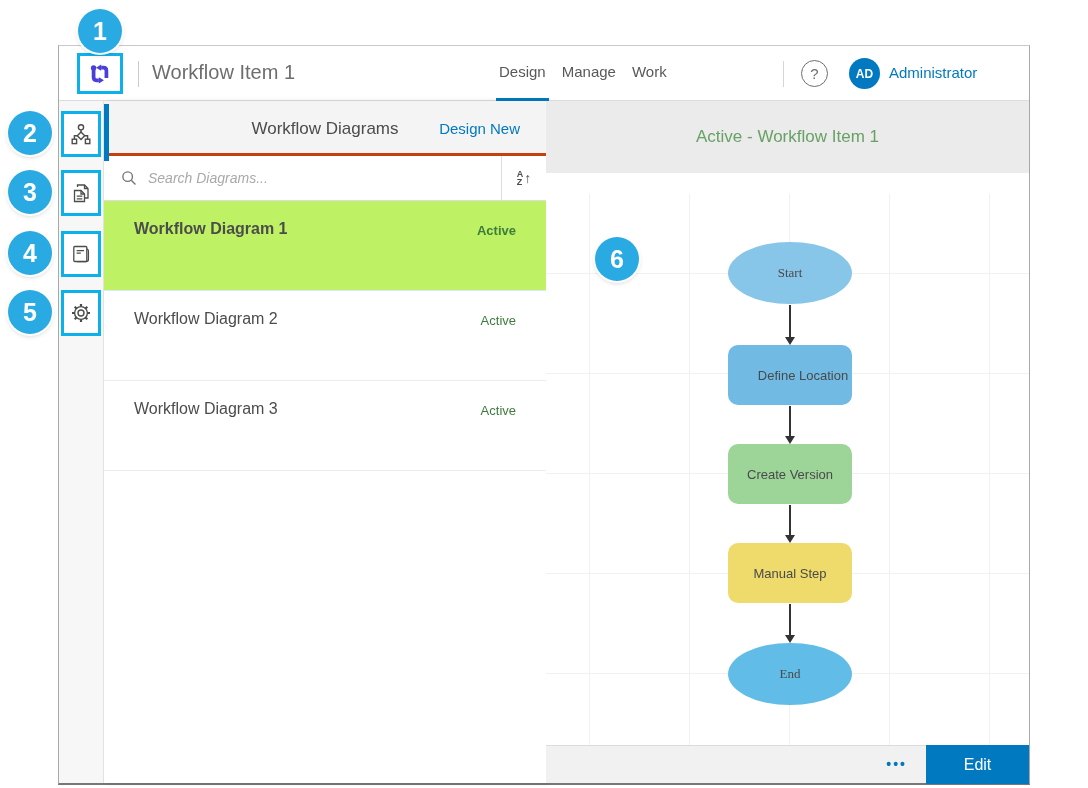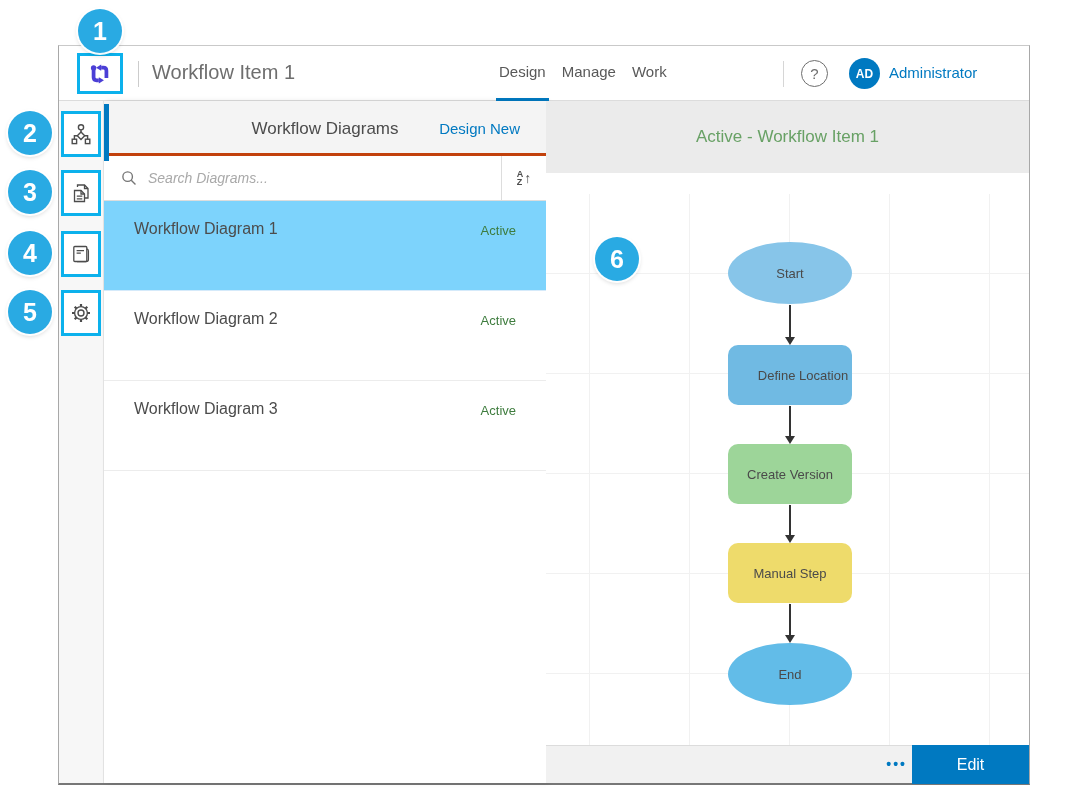--- a/index.html
+++ b/index.html
@@ -50,49 +50,49 @@
   .search-row { position: relative; height: 45px; border-bottom: 1px solid #ddd; display: flex; align-items: center; background: #fff; }
   .search-icon { margin: 0 8px 0 16px; display: flex; }
   input.search { flex: 1; border: none; outline: none; background: transparent; font-size: 14px;
                  font-style: italic; color: #1d4ed8; font-family: "Liberation Sans", sans-serif; }
   input.search::placeholder { color: #a9a9a9; font-style: italic; }
   .sort-btn { width: 45px; height: 100%; border-left: 1px solid #ddd; display: flex;
               align-items: center; justify-content: center; cursor: pointer; background: #fff; }
   .az { display: flex; flex-direction: column; font-size: 9px; line-height: 8px; color: #4c4c4c; font-weight: 600; }
   .sort-arrow { font-size: 14px; color: #4c4c4c; margin-left: 1px; }
   .row { position: relative; height: 90px; background: #fff; border-bottom: 1px solid #ececec; cursor: pointer; }
-  .row.selected { background: #7dd3fc; border-bottom-color: #d5eafa; }
+  .row.selected { background: #bef264; border-bottom-color: #d5eafa; font-weight: bold; }
   .row-name { position: absolute; left: 30px; top: 19px; font-size: 16px; color: #4c4c4c; }
   .row-status { position: absolute; right: 30px; top: 22px; font-size: 13px; color: #3e7c3e; }
 
   
   .preview-panel { position: absolute; left: 487px; top: 55px; right: 0; bottom: 0; background: #fff; }
   .pv-header { position: absolute; left: 0; top: 0; right: 0; height: 72px; background: #ebebeb;
                display: flex; align-items: center; justify-content: center; font-size: 17px; color: #68a165; }
   .canvas { position: absolute; left: 0; top: 93px; right: 0; bottom: 38px; background: #fff;
             background-image: linear-gradient(to right, #f1f1f1 1px, transparent 1px),
                               linear-gradient(to bottom, #f1f1f1 1px, transparent 1px);
             background-size: 100px 100px, 100px 100px;
             background-position: 43px 0, 0 79px; }
   .node { position: absolute; left: 182px; width: 124px; display: flex; align-items: center;
           justify-content: center; font-size: 13px; color: #4a4a4a; text-align: center; cursor: pointer; }
-  .node.ellipse { height: 62px; border-radius: 50%; }
+  .node.ellipse { height: 62px; border-radius: 50%; font-family: Liberation Serif, serif; }
   .node.rect { height: 60px; border-radius: 10px; }
   .n0 { top: 48px; } .n1 { top: 151px; padding-left: 26px; } .n2 { top: 250px; } .n3 { top: 349px; } .n4 { top: 449px; }
   .arrow { position: absolute; left: 243px; width: 2px; background: #333; }
   .arrow::after { content: ""; position: absolute; left: -4.5px; bottom: -8px; width: 0; height: 0;
                   border-left: 5.5px solid transparent; border-right: 5.5px solid transparent;
                   border-top: 8.5px solid #333; }
   .a0 { top: 111px; height: 32px; } .a1 { top: 212px; height: 30px; }
   .a2 { top: 311px; height: 30px; } .a3 { top: 410px; height: 31px; }
   .pv-footer { position: absolute; left: 0; right: 0; bottom: 0; height: 38px; background: #f1f1f1;
                border-top: 1px solid #dcdcdc; }
   .ellipsis { position: absolute; right: 122px; top: 0; line-height: 36px; color: #0079c1;
               font-size: 14px; font-weight: bold; letter-spacing: 2px; cursor: pointer; }
-  .edit-btn { position: absolute; right: 0; top: -1px; width: 117px; height: 39px; background: #0079c1;
+  .edit-btn { position: absolute; right: 0; top: -1px; width: 103px; height: 39px; background: #0079c1;
               color: #fff; font-size: 16px; border: none; cursor: pointer; font-family: "Liberation Sans", sans-serif;
               display: flex; align-items: center; justify-content: center; }
 
   
   .badge { position: absolute; width: 44px; height: 44px; border-radius: 50%; background: #29aae3;
            color: #fff; font-size: 25px; font-weight: bold; display: flex; align-items: center;
            justify-content: center; z-index: 10;
            box-shadow: 0 0 0 2px rgba(255,255,255,0.95), 0 2px 5px rgba(0,0,0,0.2); }
   .b1 { left: 78px; top: 9px; } .b2 { left: 8px; top: 111px; } .b3 { left: 8px; top: 170px; }
   .b4 { left: 8px; top: 231px; } .b5 { left: 8px; top: 290px; } .b6 { left: 595px; top: 237px; }

